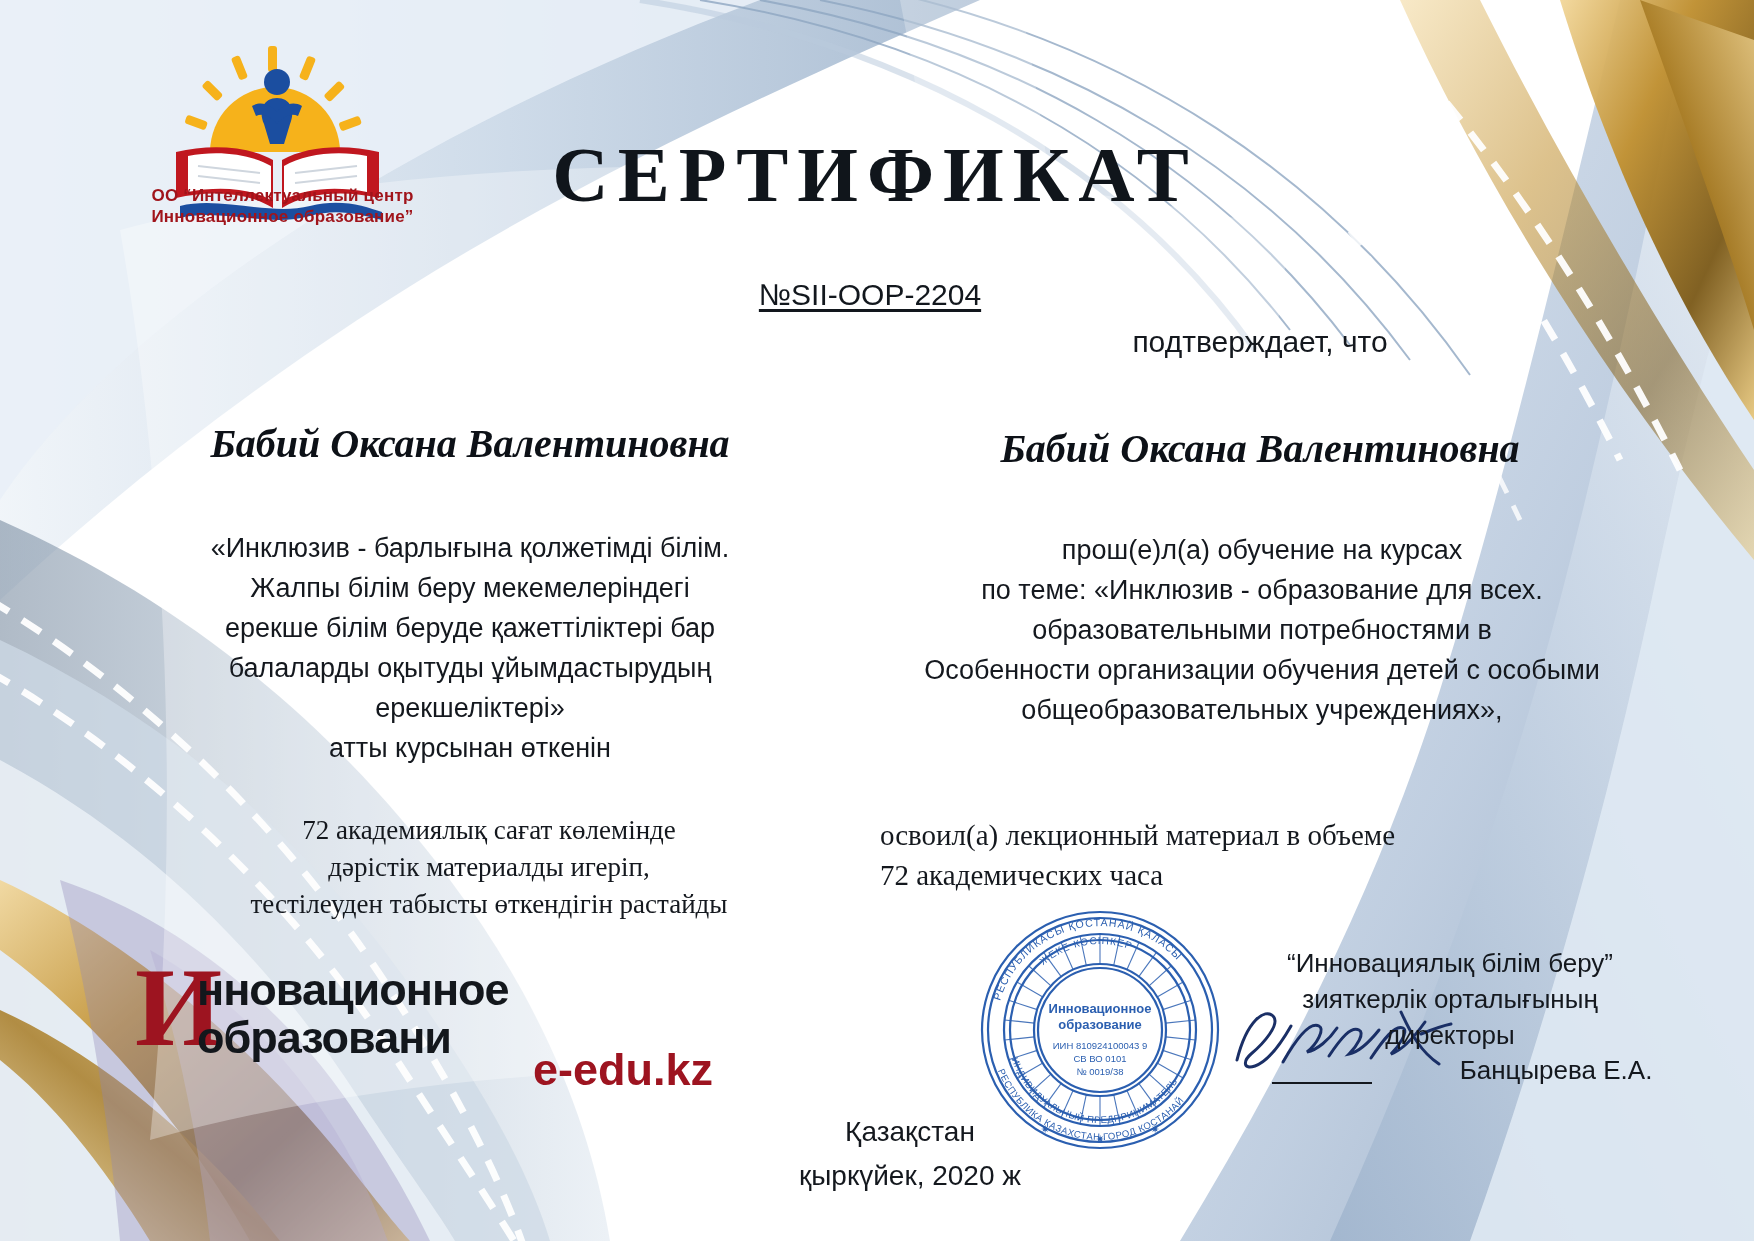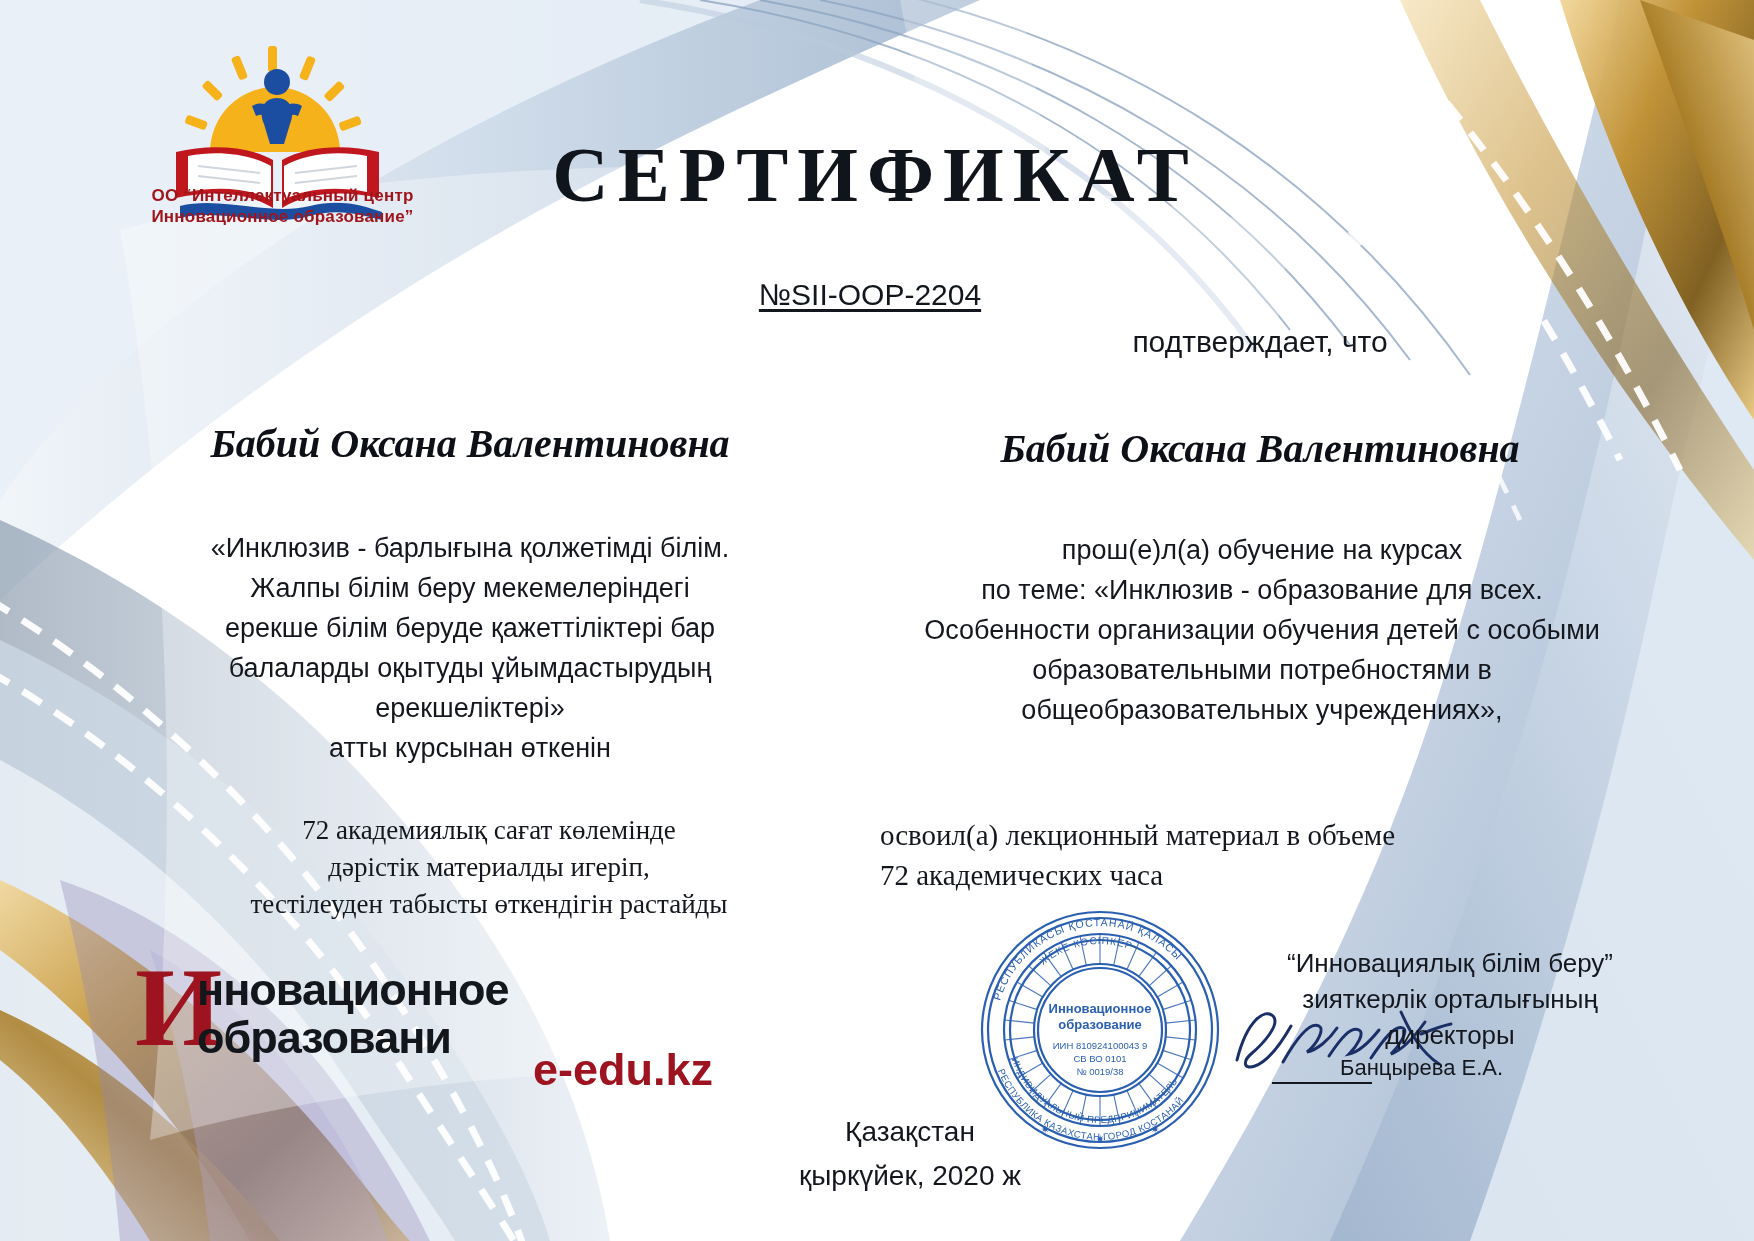--- a/index.html
+++ b/index.html
@@ -211,25 +211,25 @@
     left: 1240px;
     top: 945px;
     width: 420px;
     text-align: center;
     font-size: 26px;
     line-height: 36px;
     color: #14181e;
   }
   .sig-name {
     position: absolute;
-    left: 1340px;
+    left: 1391px;
     top: 1055px;
     width: 330px;
-    text-align: left;
-    font-size: 22px;
+    text-align: center;
+    font-size: 26px;
     color: #14181e;
   }
   .sig-line-rule {
     position: absolute;
     left: 1272px;
     top: 1082px;
     width: 100px;
     border-bottom: 2px solid #14181e;
   }
   .signature {
@@ -388,22 +388,22 @@
   </div>
 
   <div class="title">СЕРТИФИКАТ</div>
   <div class="cert-number">№SII-OOP-2204</div>
 
   <div class="confirms">подтверждает, что</div>
   <div class="name-right">Бабий Оксана Валентиновна</div>
   <div class="right-body">
     <div>прош(е)л(а) обучение на  курсах</div>
     <div>по теме: «Инклюзив - образование для всех.</div>
+    <div>образовательными потребностями в</div>
     <div>Особенности организации обучения детей  с особыми</div>
-    <div>образовательными потребностями в</div>
     <div>общеобразовательных учреждениях»,</div>
   </div>
   <div class="right-hours">
     <div>освоил(а) лекционный материал в объеме</div>
     <div>72 академических часа</div>
   </div>
 
   <div class="name-left">Бабий Оксана Валентиновна</div>
   <div class="left-body">
     <div>«Инклюзив - барлығына қолжетімді білім.</div>

